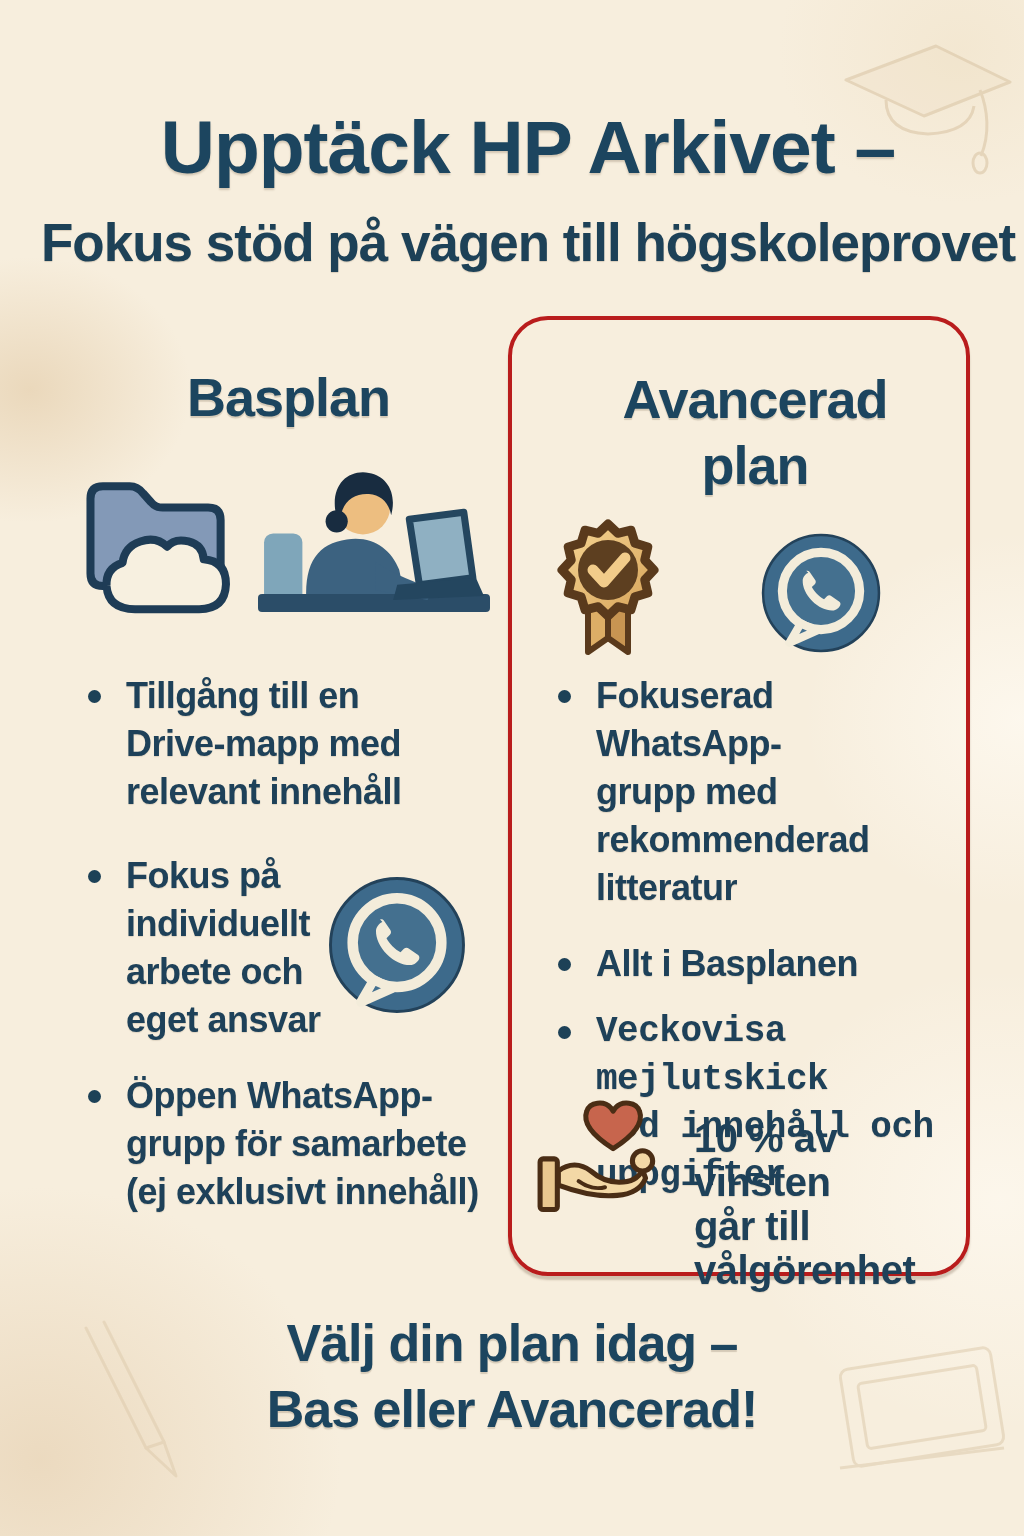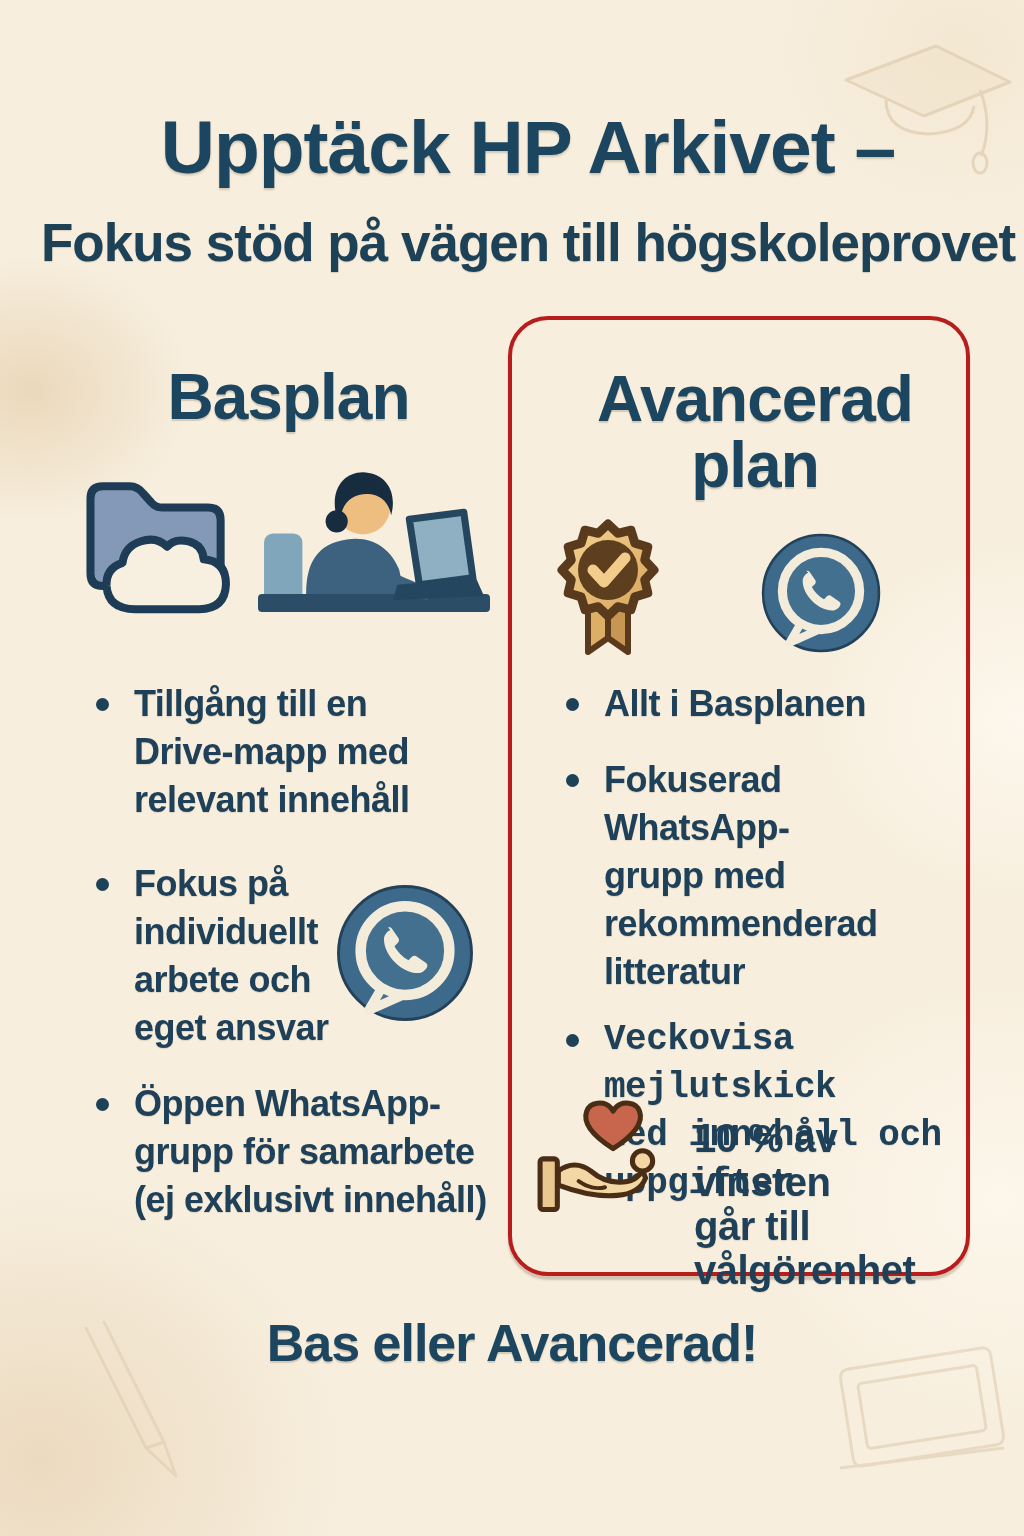--- a/index.html
+++ b/index.html
@@ -24,32 +24,32 @@
     position:absolute;top:88px;left:0;width:100%;text-align:center;
     font-size:75px;font-weight:bold;letter-spacing:-1px;color:#1c455f;
     text-shadow:0 2px 2px rgba(80,58,34,.22);
   }
   .subtitle{
     position:absolute;top:196px;left:0;width:100%;text-align:center;
     font-size:53px;font-weight:bold;letter-spacing:-1px;color:#1d4157;
     text-shadow:0 1px 1px rgba(80,58,34,.18);
   }
   .plan-heading{
-    font-size:64px;font-weight:bold;text-align:center;color:#1c455f;
+    font-size:54px;font-weight:bold;text-align:center;color:#1c455f;
     letter-spacing:-1px;line-height:66px;white-space:pre-line;
     text-shadow:0 2px 1px rgba(80,58,34,.2);
   }
   .basic-heading{position:absolute;left:55px;top:348px;width:435px;}
   .adv-panel{
     position:absolute;left:508px;top:316px;width:462px;height:960px;
     border:4px solid #b91c1c;border-radius:40px;box-sizing:border-box;
     box-shadow:0 4px 2px rgba(90,65,40,.25);
   }
   .adv-heading{position:absolute;left:0;top:30px;width:100%;}
-  .bullets{list-style:none;margin:16px;padding:0;position:absolute;}
+  .bullets{list-style:none;margin:8px;padding:0;position:absolute;}
   .bullets li{position:relative;padding-left:46px;margin:0;}
   .bullets li + li{margin-top:28px;}
   .basic-bullets{left:72px;top:664px;width:420px;}
   .basic-bullets li + li{margin-top:36px;}
   .basic-bullets li.b3{margin-top:28px;}
   .adv-bullets{left:30px;top:344px;width:412px;}
   .adv-bullets li + li{margin-top:28px;}
   .adv-bullets li.b3{margin-top:20px;font-family:Liberation Mono, monospace;}
   .dot{
     position:absolute;left:8px;top:18px;width:13px;height:13px;border-radius:50%;
@@ -184,28 +184,28 @@
     <svg class="icon wa-right" width="122" height="122" viewBox="0 0 120 120" aria-hidden="true">
       <circle cx="60" cy="60" r="57" fill="#3d6a8b" stroke="#23425a" stroke-width="2.5"></circle>
       <circle cx="60" cy="58" r="38" fill="#44708f" stroke="#f3ecda" stroke-width="9"></circle>
       <path d="M40,90 L29,109 L56,97 Z" fill="#44708f" stroke="#f3ecda" stroke-width="8" stroke-linejoin="round"></path>
       <path transform="translate(4,5)" fill="#f3ecda" d="M43.5 35.2c-2.6.9-5.4 4.3-5.5 7.6-.2 6.5 3.1 13.9 9.3 20.1 6.2 6.2 13.6 9.5 20.1 9.3 3.3-.1 6.7-2.9 7.6-5.5.4-1.2.1-2.5-.9-3.2l-8.1-5.6c-1.3-.9-3-.7-4.1.4l-2.9 2.9c-4.6-2.3-9.7-7.4-12-12l2.9-2.9c1.1-1.1 1.3-2.8.4-4.1l-5.6-8.1c-.7-1-2-1.3-3.2-.9z"></path>
     </svg>
 
     <ul class="bullets adv-bullets">
       <li>
         <span class="dot"></span>
-        <span class="btxt">Allt i Basplanen</span>
-      </li>
-      <li>
-        <span class="dot"></span>
         <span class="btxt">Fokuserad WhatsApp-
 grupp med
 rekommenderad
 litteratur</span>
+      </li>
+      <li>
+        <span class="dot"></span>
+        <span class="btxt">Allt i Basplanen</span>
       </li>
       <li class="b3">
         <span class="dot"></span>
         <span class="btxt">Veckovisa mejlutskick
 med innehåll och
 uppgifter</span>
       </li>
     </ul>
 
     <svg class="icon charity-icon" width="142" height="142" viewBox="0 0 140 140" aria-hidden="true">
@@ -216,16 +216,17 @@
       <path d="M24,72 C34,64 46,64 56,72 C64,79 74,83 84,83 C96,83 103,79 107,71 L110,79 C106,89 96,95 82,96 C62,98 40,92 24,86 Z" fill="#f3d8a6" stroke="#4a2d15" stroke-width="5" stroke-linejoin="round"></path>
       <circle cx="107" cy="62" r="10" fill="#f3d8a6" stroke="#4a2d15" stroke-width="5"></circle>
       <path d="M44,82 C52,88 62,90 70,88" stroke="#4a2d15" stroke-width="4" fill="none" stroke-linecap="round"></path>
     </svg>
     <div class="charity-text">10 % av vinsten
 går till
 vålgörenhet</div>
   </section>
 
   <div class="footer">
+    <div>Välj din plan idag –</div>
     <div>Bas eller Avancerad!</div>
   </div>
 
 </div>
 
 </body></html>

